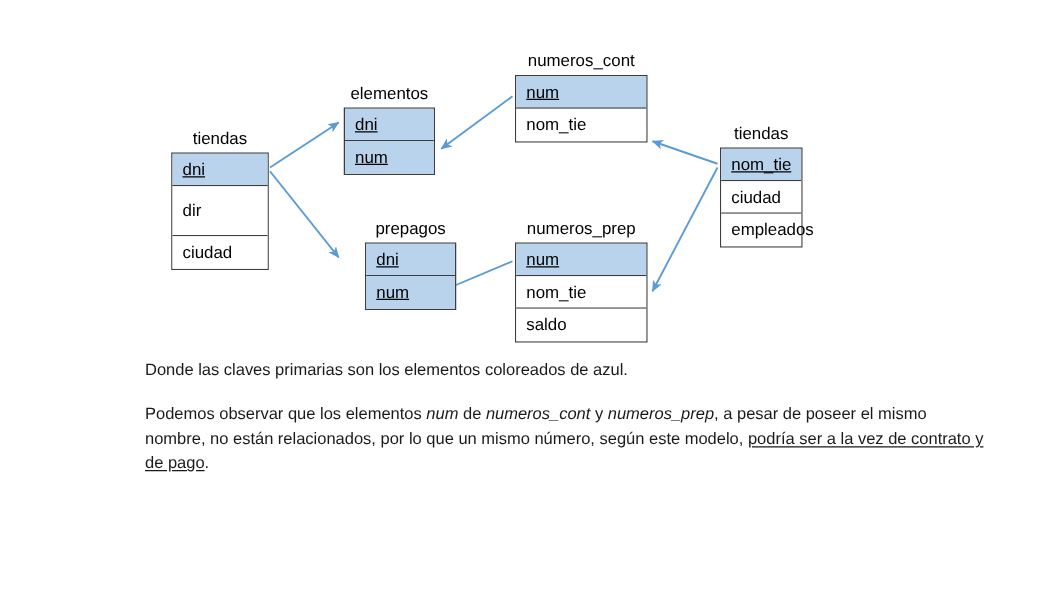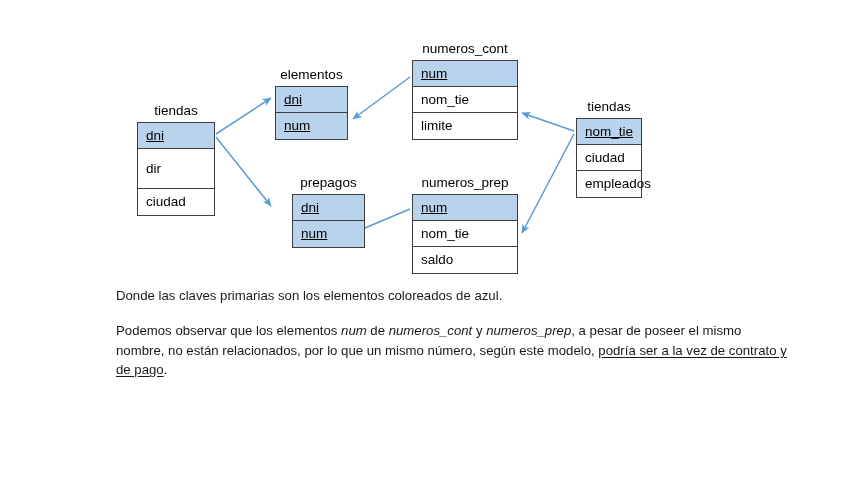--- a/index.html
+++ b/index.html
@@ -152,23 +152,20 @@
 
   <div class="entity" style="left:412px; top:60px; width:106px;">
     <div class="entity-title">numeros_cont</div>
     <div class="entity-box">
       <div class="attr pk" style="height:26px;">
         <span class="attr-label">num</span>
       </div>
       <div class="attr" style="height:26px;">
         <span class="attr-label">nom_tie</span>
       </div>
-      <div class="attr" style="height:26px;">
-        <span class="attr-label">limite</span>
-      </div>
     </div>
   </div>
 
   <div class="entity" style="left:412px; top:194px; width:106px;">
     <div class="entity-title">numeros_prep</div>
     <div class="entity-box">
       <div class="attr pk" style="height:26px;">
         <span class="attr-label">num</span>
       </div>
       <div class="attr" style="height:26px;">

